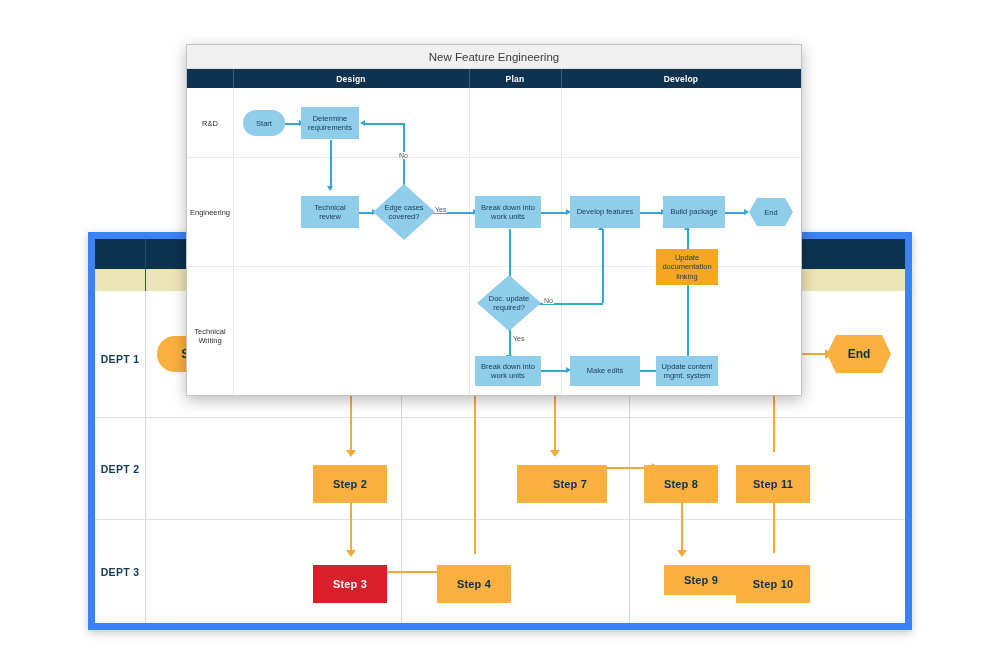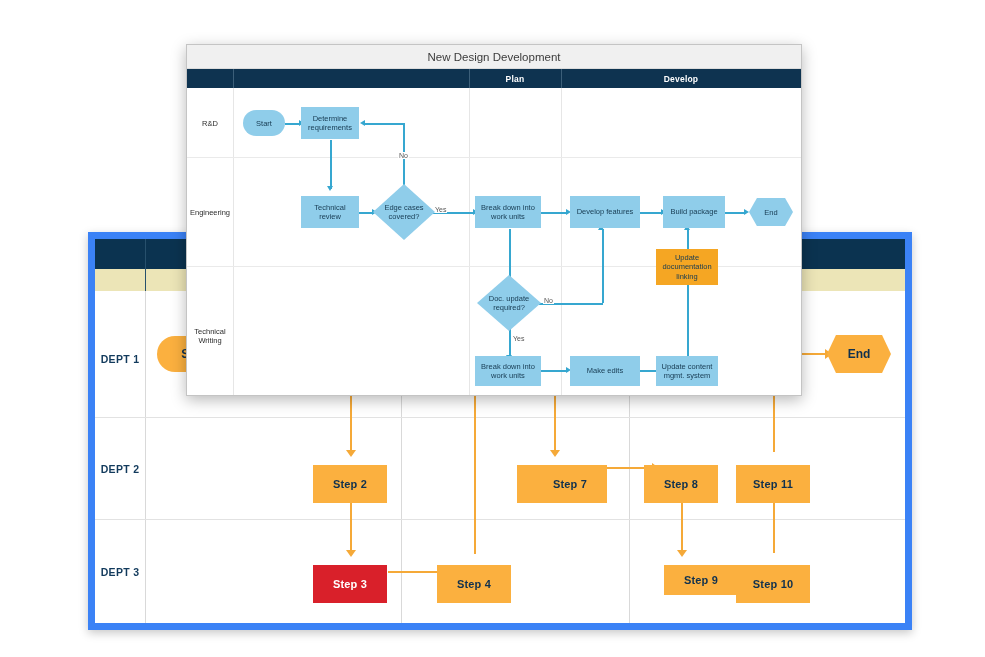--- a/index.html
+++ b/index.html
@@ -208,23 +208,24 @@
 
   <div class="ostep" style="left:641px; top:314px; width:74px; height:38px;">Step 10</div>
 
   <div class="ostep" style="left:641px; top:214px; width:74px; height:38px;">Step 11</div>
 
   <div class="ohex" style="left:732px; top:96px; width:64px; height:38px;">End</div>
 </div>
 
 <div id="front-panel">
 
-  <div class="title-bar">New Design Development</div>
+  <div class="title-bar">New Feature Engineering</div>
   <div class="col-head"></div>
 
+  <div class="chead" style="left:46px;  width:236px;">Design</div>
   <div class="chead" style="left:282px; width:92px;">Plan</div>
   <div class="chead" style="left:374px; width:240px;">Develop</div>
 
   <div class="fp-vline head" style="left:46px;"></div>
   <div class="fp-vline head" style="left:282px;"></div>
   <div class="fp-vline head" style="left:374px;"></div>
   <div class="fp-vline" style="left:46px;"></div>
   <div class="fp-vline" style="left:282px;"></div>
   <div class="fp-vline" style="left:374px;"></div>
 

